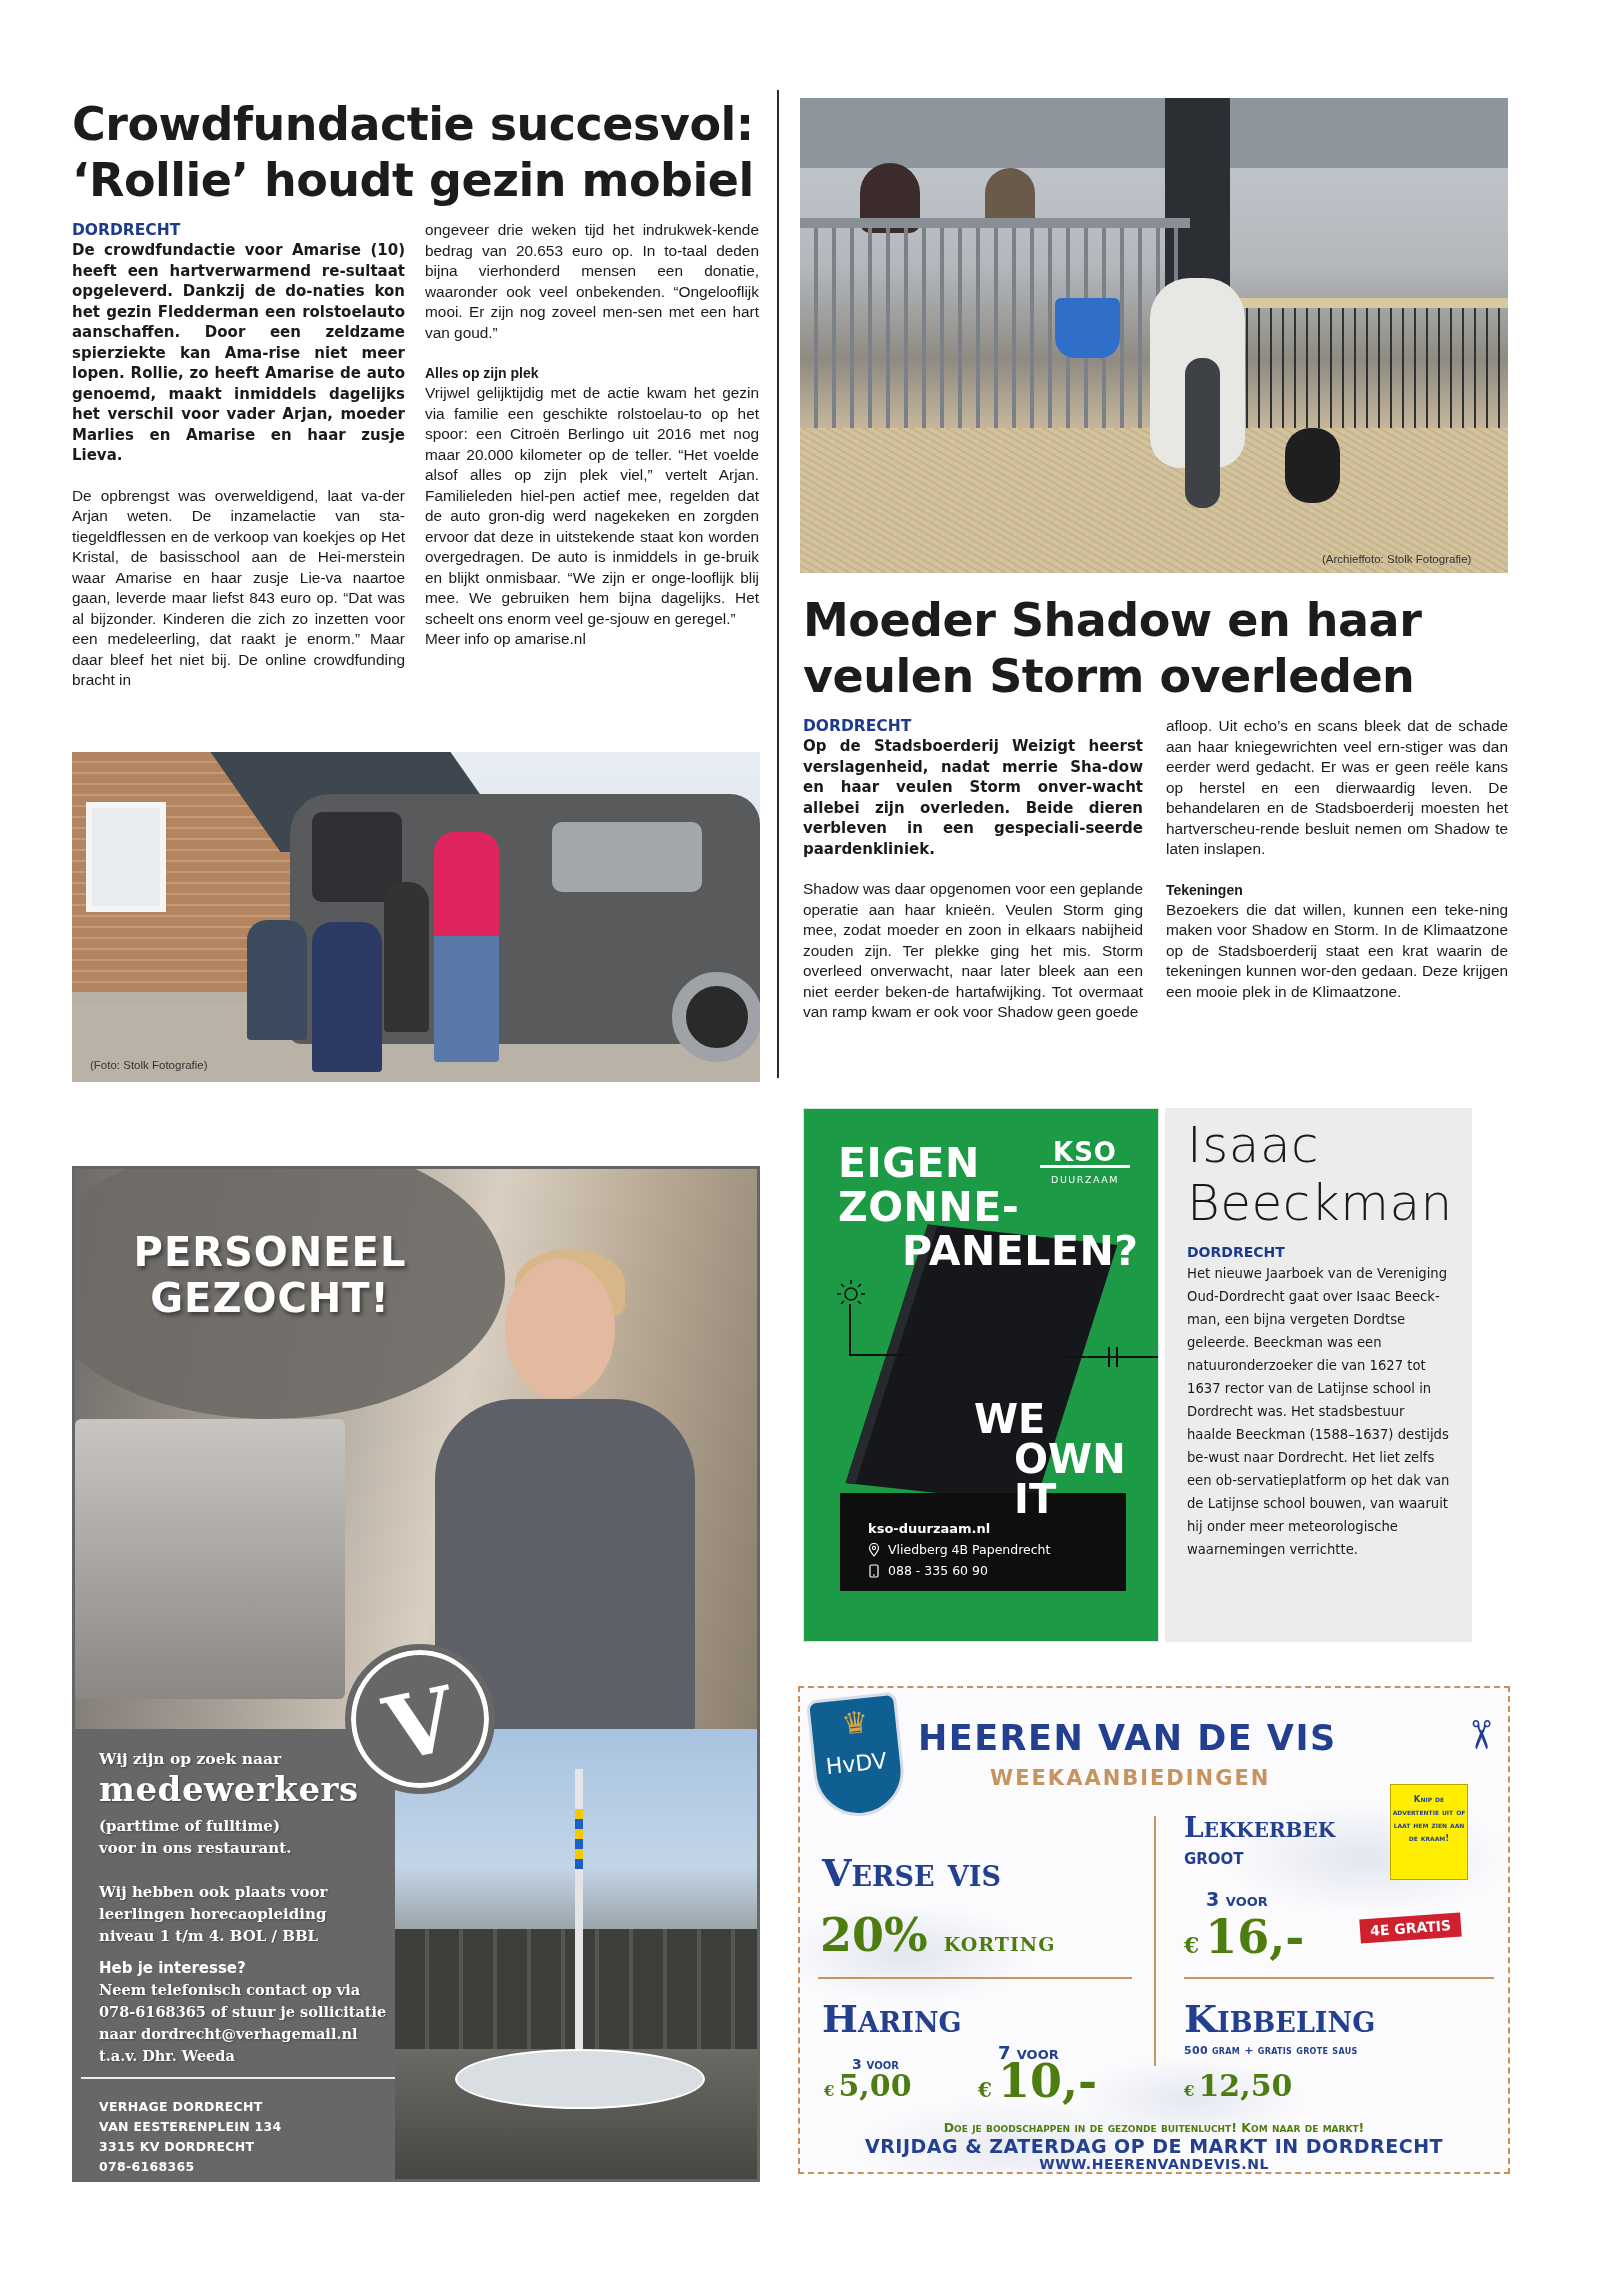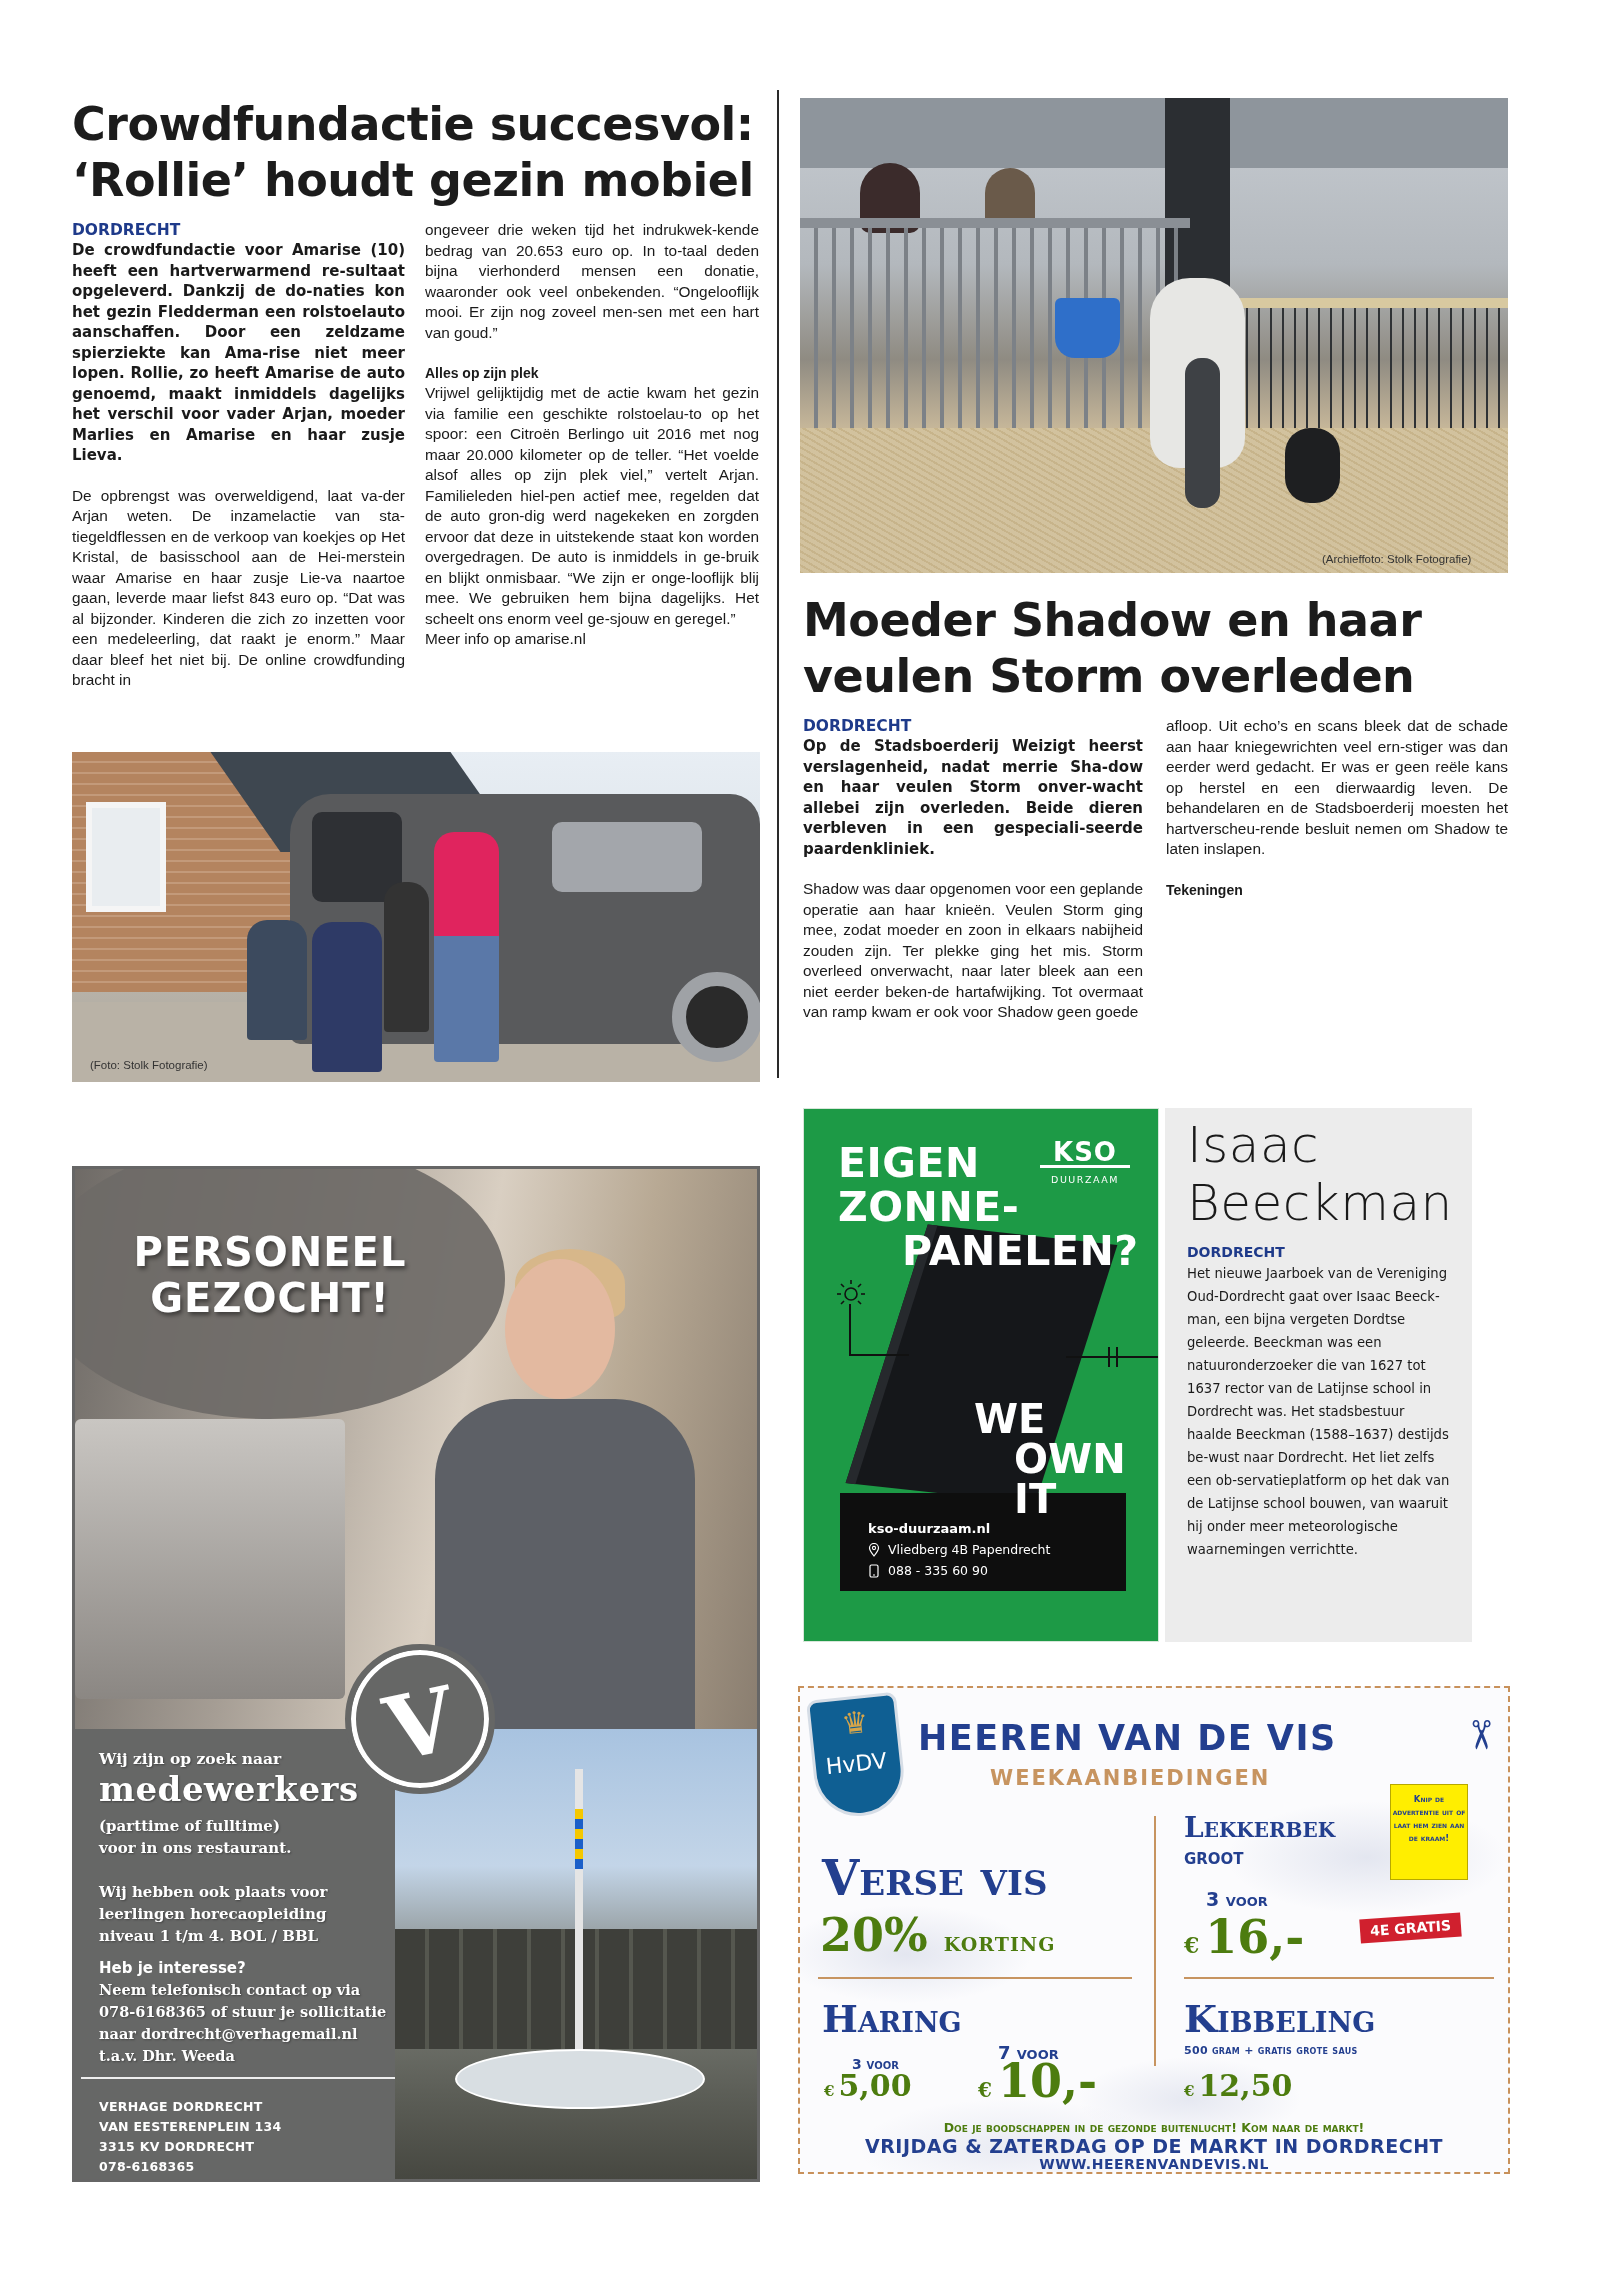--- a/index.html
+++ b/index.html
@@ -153,21 +153,21 @@
   .vis-sc { font-family: "DejaVu Serif", serif; font-weight: bold; font-variant: small-caps; }
   #hvdv-name { position: absolute; left: 118px; top: 30px; font-family: "DejaVu Sans", sans-serif; font-size: 35px; letter-spacing: 1.5px; font-weight: bold; }
   #hvdv-sub { position: absolute; left: 190px; top: 78px; font-family: "DejaVu Sans", sans-serif; font-weight: bold; font-size: 21px; letter-spacing: 2px; }
   #hvdv-scissors { position: absolute; left: 664px; top: 24px; font-size: 40px; color: #233f8f; transform: rotate(90deg); }
   #hvdv-note { position: absolute; left: 590px; top: 96px; width: 78px; height: 96px; background: #ffee00; border: 1px solid #b7a800;
     font-family: "DejaVu Sans", sans-serif; font-weight: bold; font-size: 8.5px; line-height: 13px; text-align: center; color: #233f8f; padding-top: 8px; font-variant: small-caps; }
   #hvdv-vdivider { position: absolute; left: 354px; top: 128px; width: 2px; height: 250px; background: #c79460; }
   #hvdv-hdiv1 { position: absolute; left: 18px; top: 289px; width: 314px; height: 2px; background: #c79460; }
   #hvdv-hdiv2 { position: absolute; left: 384px; top: 289px; width: 310px; height: 2px; background: #c79460; }
 
-  #vv-title { position: absolute; left: 22px; top: 162px; font-size: 48px; }
+  #vv-title { position: absolute; left: 22px; top: 162px; font-size: 38px; }
   #vv-deal { position: absolute; left: 20px; top: 220px; font-family: "DejaVu Serif", serif; font-size: 46px; font-weight: bold; }
   #vv-deal .small { font-size: 27px; font-variant: small-caps; letter-spacing: 1px; }
 
   #lk-title { position: absolute; left: 384px; top: 126px; font-size: 28px; line-height: 28px; }
   #lk-size { position: absolute; left: 384px; top: 156px; font-family: "DejaVu Sans", sans-serif; font-weight: bold; font-size: 22px; }
   #lk-qty { position: absolute; left: 406px; top: 200px; font-family: "DejaVu Sans", sans-serif; font-weight: bold; font-size: 19px; }
   #lk-price { position: absolute; left: 384px; top: 222px; font-family: "DejaVu Serif", serif; font-weight: bold; font-size: 46px; }
   #lk-price .eur { font-size: 22px; margin-right: 6px; }
   #lk-badge { position: absolute; left: 560px; top: 228px; padding: 4px 10px; background: #d0202e; color: #fff; font-family: "DejaVu Sans", sans-serif; font-weight: bold; font-size: 14px; transform: rotate(-4deg); }
 
@@ -249,20 +249,21 @@
 
 <div id="a2-col1" class="abs">
   <div class="kicker">DORDRECHT</div>
   <p class="lead">Op de Stadsboerderij Weizigt heerst verslagenheid, nadat merrie Sha-dow en haar veulen Storm onver-wacht allebei zijn overleden. Beide dieren verbleven in een gespeciali-seerde paardenkliniek.</p>
   <p class="body para-gap">Shadow was daar opgenomen voor een geplande operatie aan haar knieën. Veulen Storm ging mee, zodat moeder en zoon in elkaars nabijheid zouden zijn. Ter plekke ging het mis. Storm overleed onverwacht, naar later bleek aan een niet eerder beken-de hartafwijking. Tot overmaat van ramp kwam er ook voor Shadow geen goede</p>
 </div>
 
 <div id="a2-col2" class="abs">
   <p class="body">afloop. Uit echo’s en scans bleek dat de schade aan haar kniegewrichten veel ern-stiger was dan eerder werd gedacht. Er was er geen reële kans op herstel en een dierwaardig leven. De behandelaren en de Stadsboerderij moesten het hartverscheu-rende besluit nemen om Shadow te laten inslapen.</p>
   <div class="subhead">Tekeningen</div>
+  <p class="body">Bezoekers die dat willen, kunnen een teke-ning maken voor Shadow en Storm. In de Klimaatzone op de Stadsboerderij staat een krat waarin de tekeningen kunnen wor-den gedaan. Deze krijgen een mooie plek in de Klimaatzone.</p>
 </div>
 
 <div id="ad-kso" class="abs">
   <div id="kso-panel"></div>
   <div id="kso-headline">
     <span>EIGEN</span><br>
     <span>ZONNE-</span>
     <span class="l3">PANELEN?</span>
   </div>
   <div id="kso-logo">

